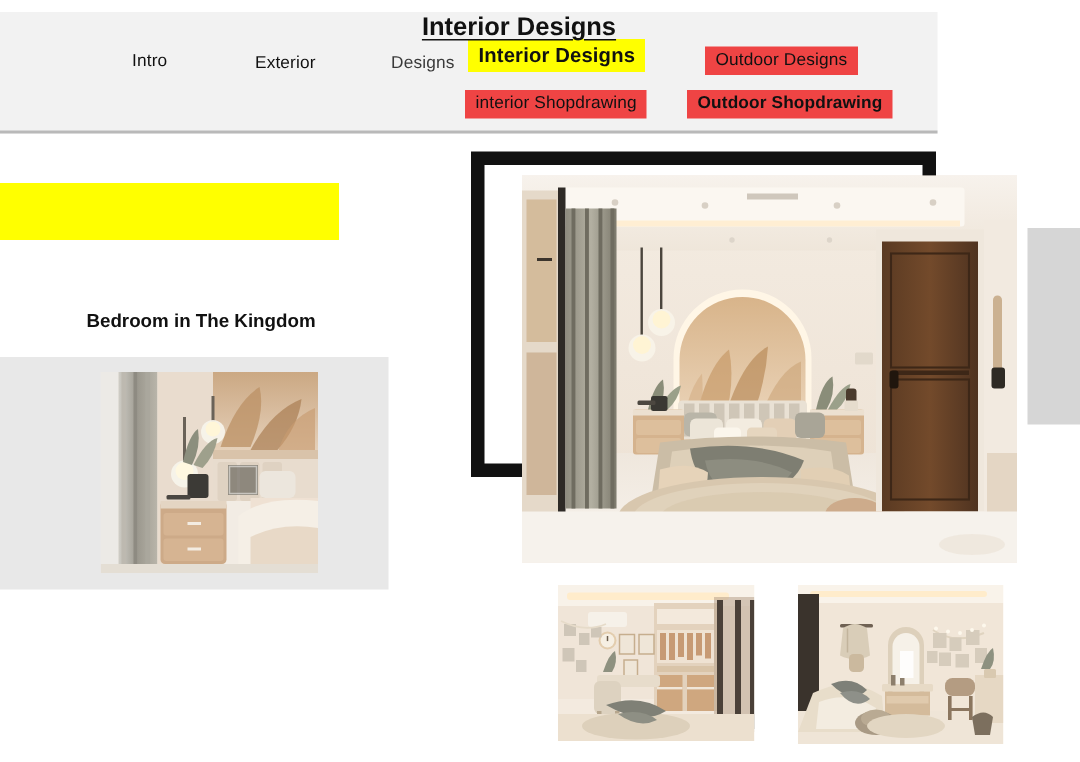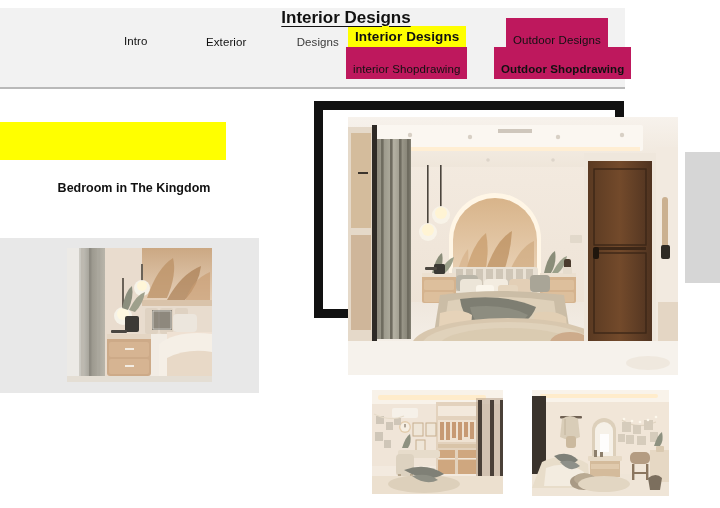--- a/index.html
+++ b/index.html
@@ -26,25 +26,24 @@
     background: #f2f2f2;
     border-bottom: 2px solid #b9b9b9;
   }
   .nav-item {
     position: absolute;
     font-size: 11.5px;
     line-height: 15px;
     white-space: nowrap;
     color: #111111;
     letter-spacing: 0.1px;
-    margin-left: 36px;
   }
   .nav-chip {
-    background: #be185d;
-    padding: 16px 7px 4px 7px;
+    background: #ef4444;
+    padding: 3px 7px 4px 7px;
   }
   .nav-chip-yellow {
     background: #ffff00;
     padding: 3px 7px 4px 7px;
     font-weight: bold;
     font-size: 13.5px;
   }
   .nav-plain { padding: 3px 2px 4px 2px; }
 
   #nav-intro        { left: 86px;  top: 26px; }
@@ -75,21 +74,21 @@
     padding-right: 28px;
     font-size: 17px;
     font-weight: bold;
     text-decoration: underline;
     text-underline-offset: 3px;
     color: #111111;
   }
   #caption {
     position: absolute;
     left: 0;
-    top: 180px;
+    top: 206px;
     width: 268px;
     text-align: center;
     font-size: 12.5px;
     line-height: 17px;
     font-weight: bold;
     color: #111111;
   }
 
   #left-panel {
     position: absolute;

